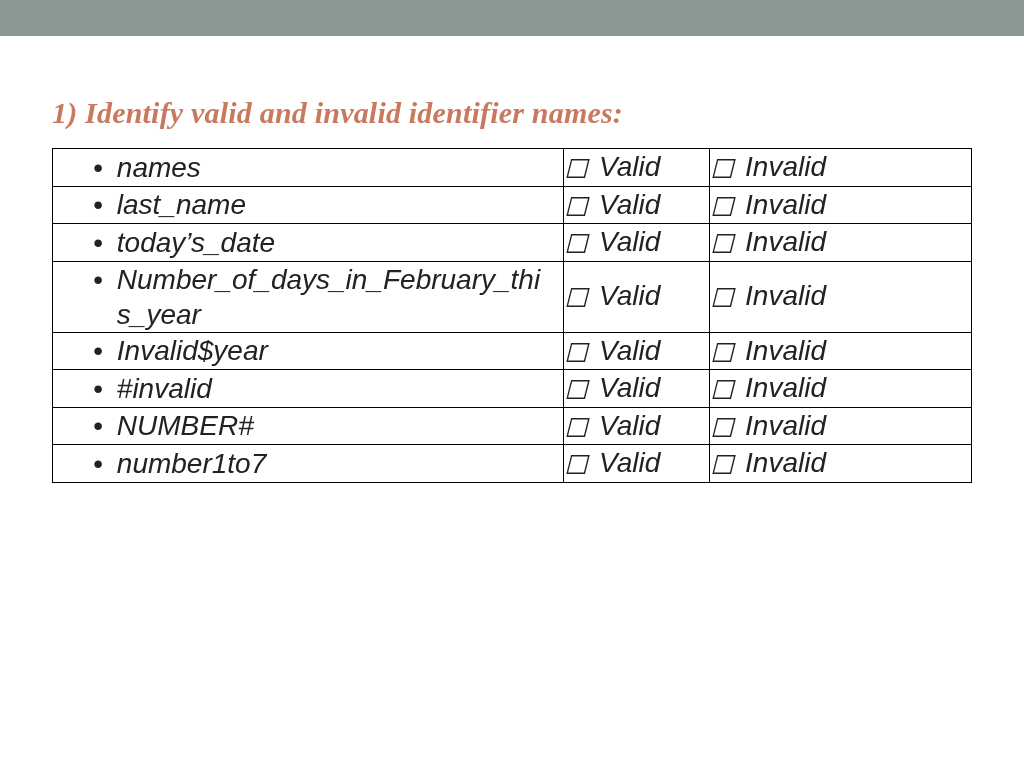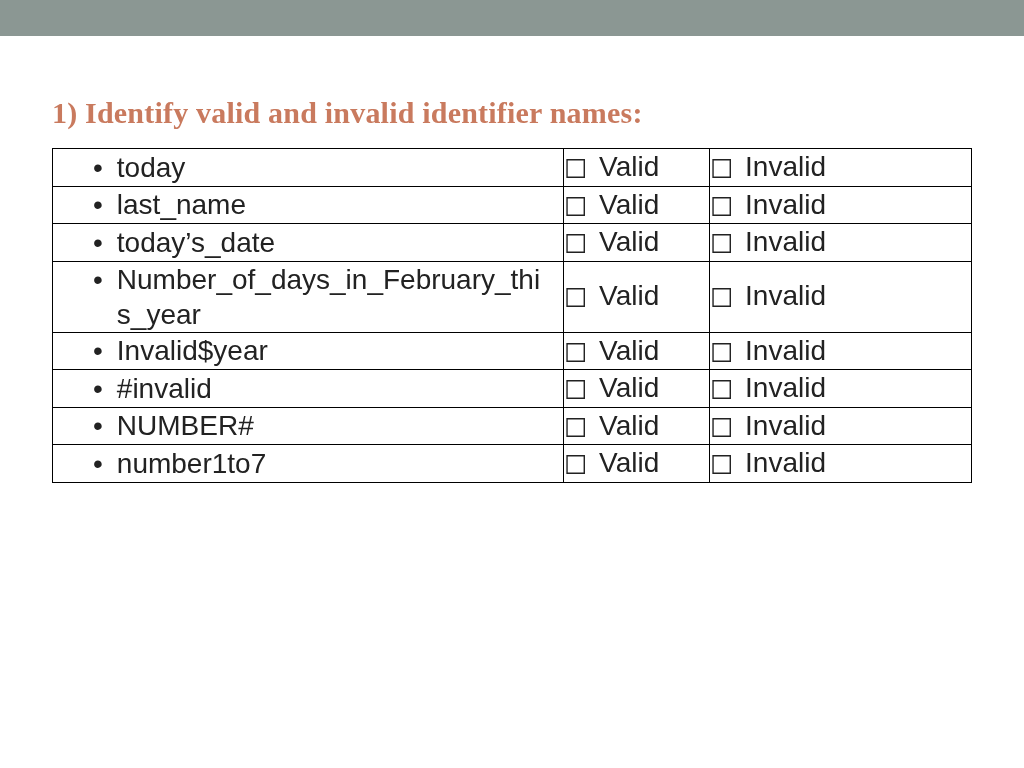--- a/index.html
+++ b/index.html
@@ -11,20 +11,21 @@
     font-family: Arial, Helvetica, sans-serif;
     overflow: hidden;
   }
   .top-bar {
     width: 100%;
     height: 36px;
     background: #8b9793;
   }
   .slide {
     padding: 60px 52px 0 52px;
+    font-style: italic;
   }
   .title {
     font-family: Georgia, 'Times New Roman', serif;
     font-weight: bold;
     font-size: 30px;
     color: #c97a5e;
     margin: 0 0 18px 0;
     letter-spacing: 0.2px;
   }
   table.identifier-table {
@@ -86,21 +87,21 @@
 
 <div class="slide">
   <h1 class="title">1) Identify valid and invalid identifier names:</h1>
 
   <table class="identifier-table">
     <tbody id="rows-body">
         <tr>
           <td class="name-cell">
             <div class="bullet-wrap">
               <span class="bullet-dot">•</span>
-              <span class="bullet-text">today</span>
+              <span class="bullet-text">names</span>
             </div>
           </td>
           <td class="valid-cell"><span class="check-glyph">☐</span> <span>Valid</span></td>
           <td class="invalid-cell"><span class="check-glyph">☐</span> <span>Invalid</span></td>
         </tr>
         <tr>
           <td class="name-cell">
             <div class="bullet-wrap">
               <span class="bullet-dot">•</span>
               <span class="bullet-text">last_name</span>

